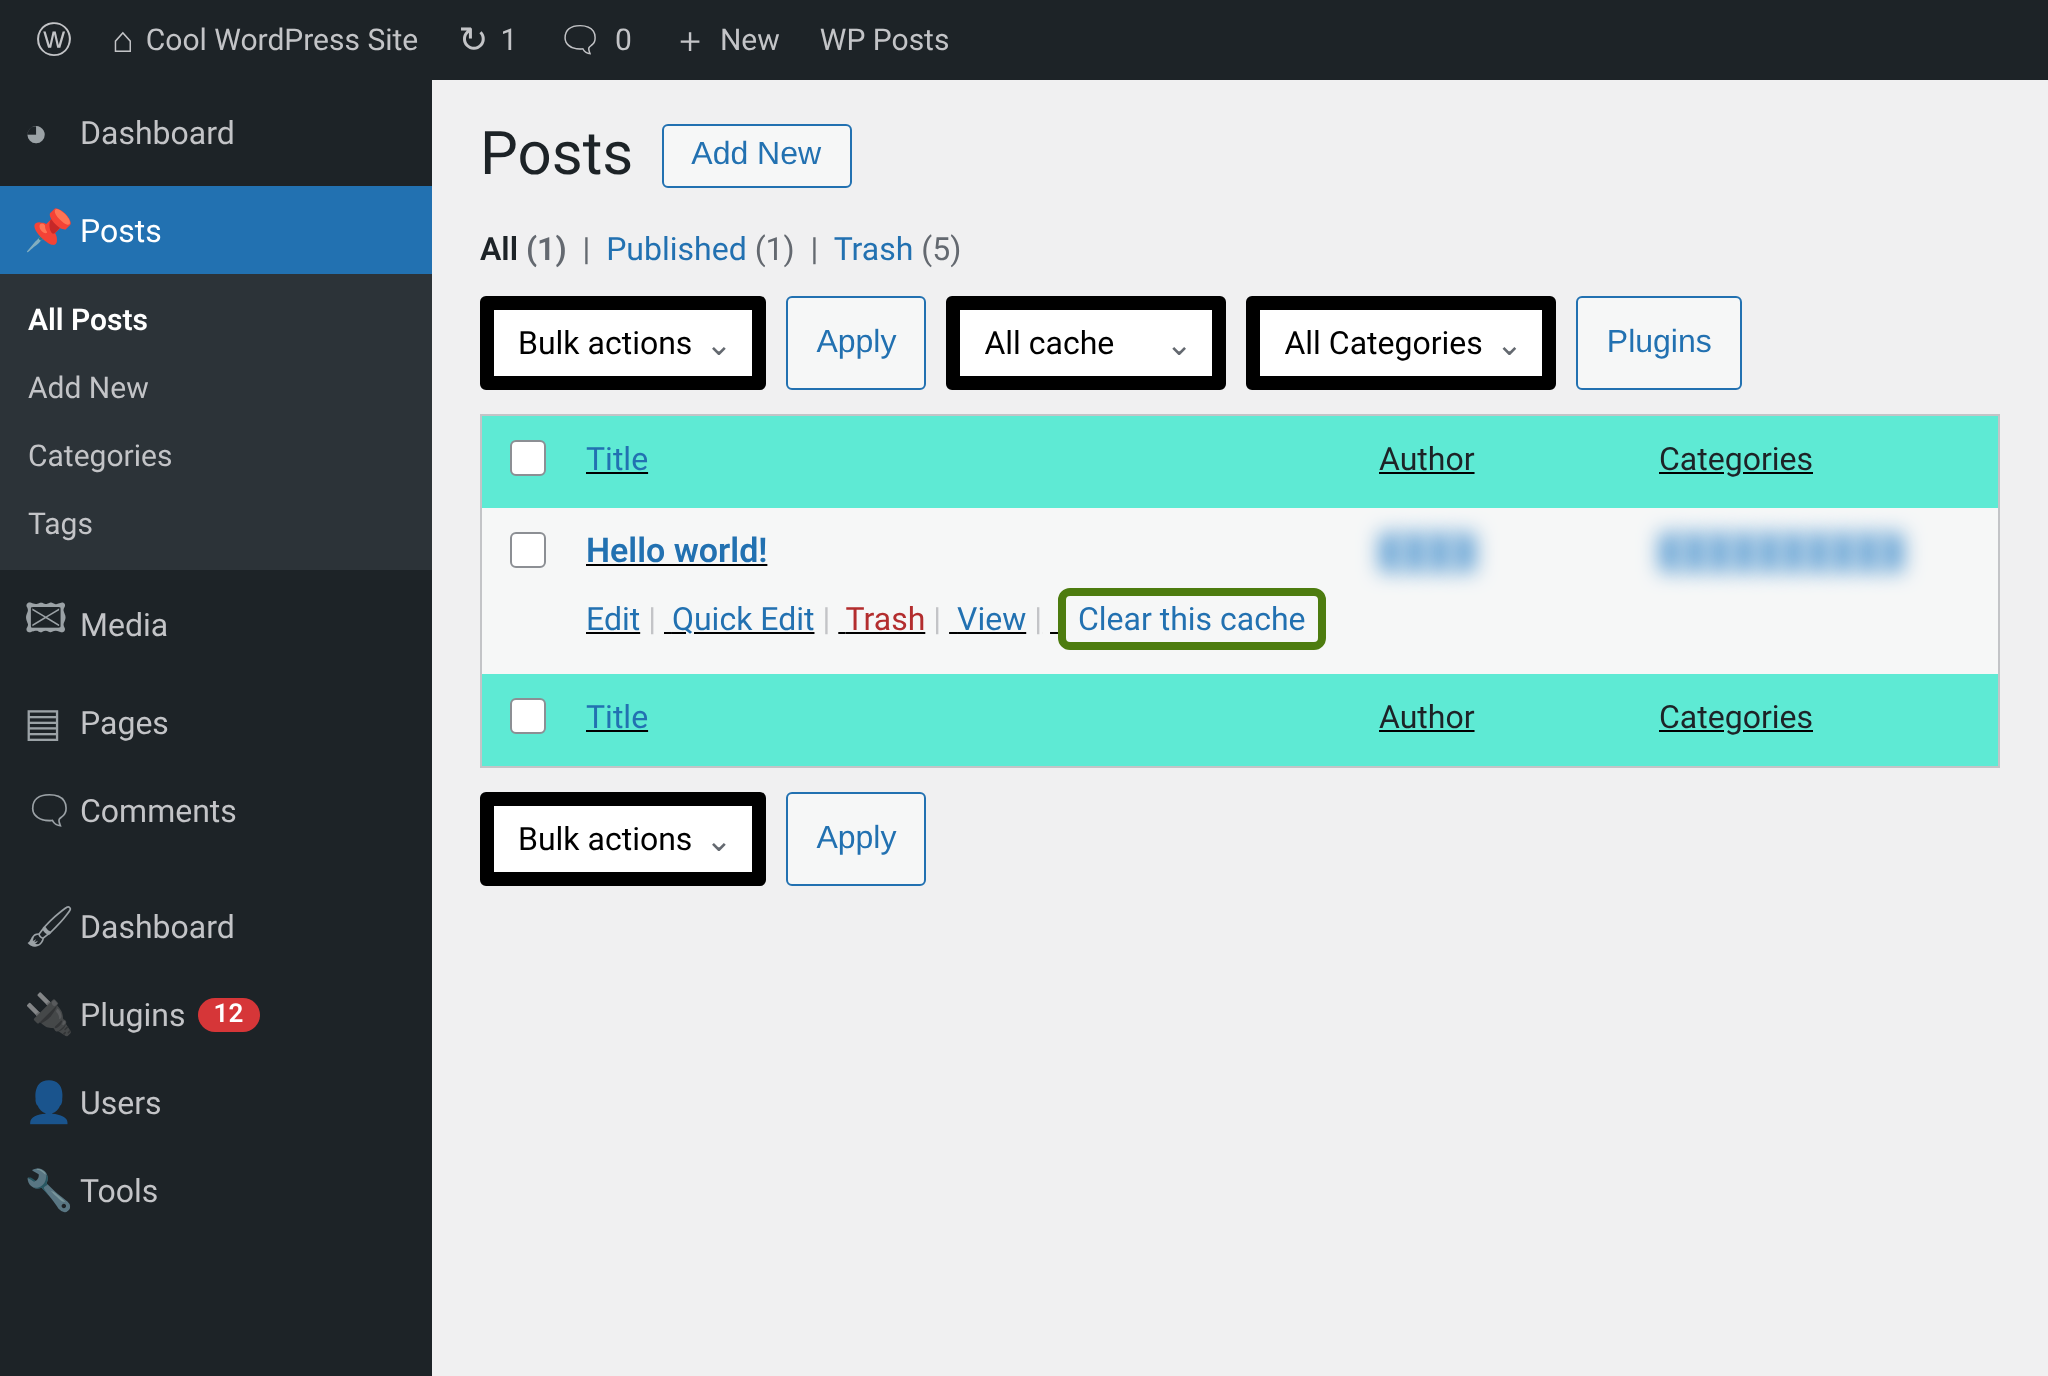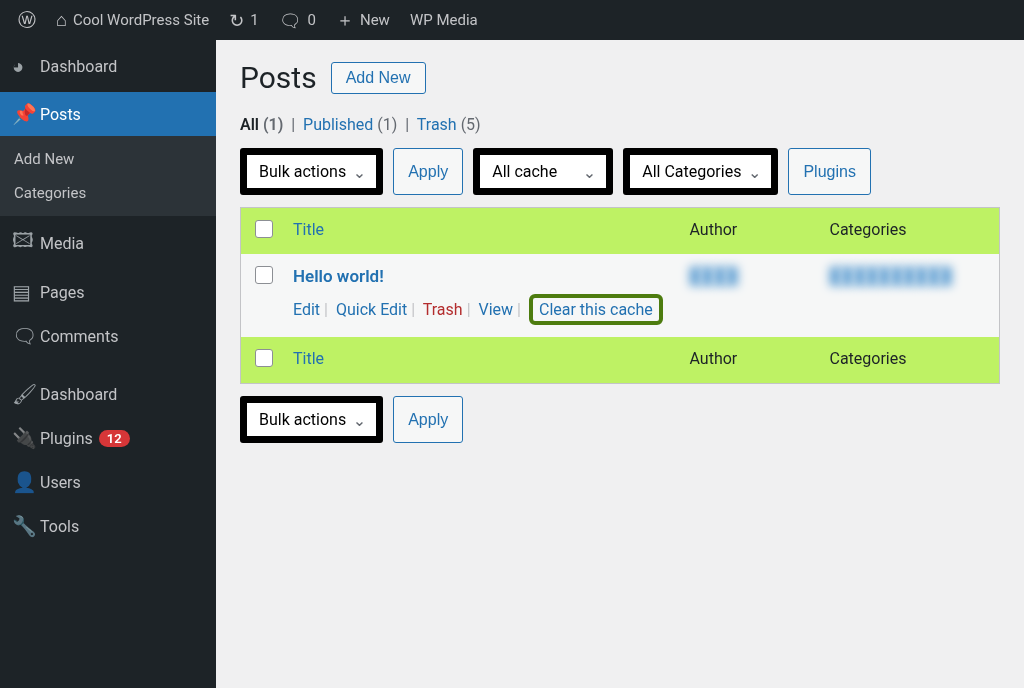--- a/index.html
+++ b/index.html
@@ -35,21 +35,21 @@
 .subsubsub { margin-bottom: 14px; font-size: 16px; color: #646970; }
 .subsubsub a { color: #2271b1; text-decoration: none; cursor: pointer; text-align: center; }
 .subsubsub .current { color: #1d2327; font-weight: 600; }
 .subsubsub .count { color: #646970; }
 
 .tablenav { display: flex; gap: 10px; margin-bottom: 12px; }
 .select-ctrl { border: 7px solid #000000; background: #fff; border-radius: 3px; padding: 7px 30px 7px 12px; font-size: 16px; position: relative; cursor: pointer; min-width: 140px; }
 .select-ctrl .chev { position: absolute; right: 10px; top: 50%; transform: translateY(-50%); color: #646970; }
 
 
-.wp-table { width: 100%; border: 1px solid #c3c4c7; background: #bef264; border-collapse: collapse; }
+.wp-table { width: 100%; border: 1px solid #c3c4c7; background: #5eead4; border-collapse: collapse; text-decoration: underline; }
 .wp-table th, .wp-table td { text-align: left; padding: 12px 10px; vertical-align: top; font-size: 16px; }
 .wp-table thead th, .wp-table tfoot th { font-weight: 400; color: #2271b1; }
 .wp-table thead th:first-child, .wp-table tfoot th:first-child, .wp-table td:first-child { width: 34px; padding-left: 14px; }
 .wp-table thead th.col-author, .wp-table tfoot th.col-author, .wp-table td.col-author { width: 140px; color: #1d2327; }
 .wp-table thead th.col-cats, .wp-table tfoot th.col-cats, .wp-table td.col-cats { width: 180px; color: #1d2327; }
 .wp-table tbody tr { background: #f6f7f7; }
 .row-title { color: #2271b1; font-weight: 600; font-size: 17px; text-decoration: none; cursor: pointer; }
 .row-actions { margin-top: 8px; font-size: 16px; }
 .row-actions a { color: #2271b1; text-decoration: none; cursor: pointer; }
 .row-actions .trash a { color: #b32d2e; }
@@ -75,36 +75,38 @@
     </div>
   <div>
       <span class="icon">🗨</span>
       <span>0</span>
     </div>
   <div>
       <span class="icon">＋</span>
       <span>New</span>
     </div>
   <div>
-      <span>WP Media</span>
+      <span>WP Posts</span>
     </div>
 </div>
 
 <div class="sidebar">
   <div class="menu-item dashboard">
       <span class="mi-icon">◕</span>
       <span>Dashboard</span>
     </div>
   <div class="menu-item current">
       <span class="mi-icon">📌</span>
       <span>Posts</span>
     </div>
   <div class="submenu">
+    <div class="submenu-item current">All Posts</div>
     <div class="submenu-item">Add New</div>
     <div class="submenu-item">Categories</div>
+    <div class="submenu-item">Tags</div>
   </div>
   <div class="menu-item">
       <span class="mi-icon">🖾</span>
       <span>Media</span>
     </div>
   <div class="menu-item">
       <span class="mi-icon">▤</span>
       <span>Pages</span>
     </div>
   <div class="menu-item">

